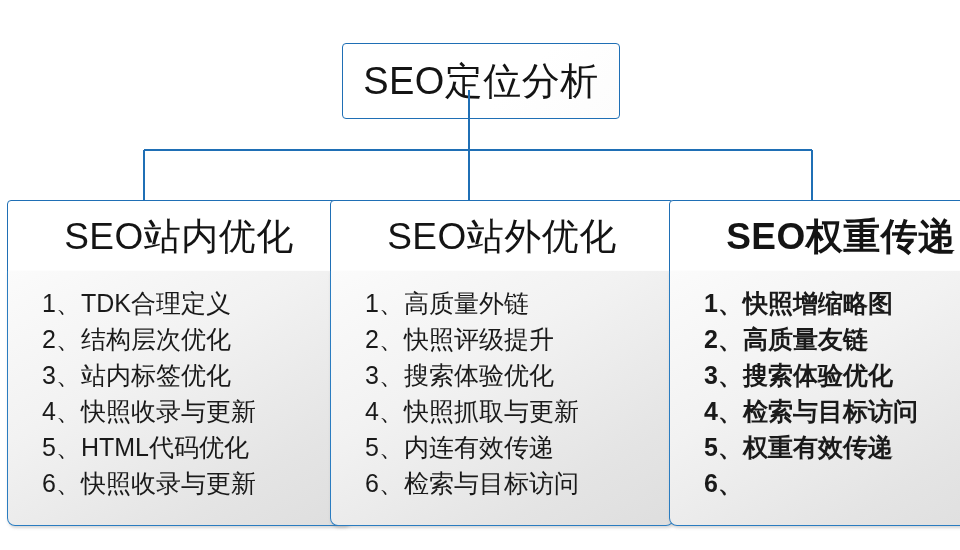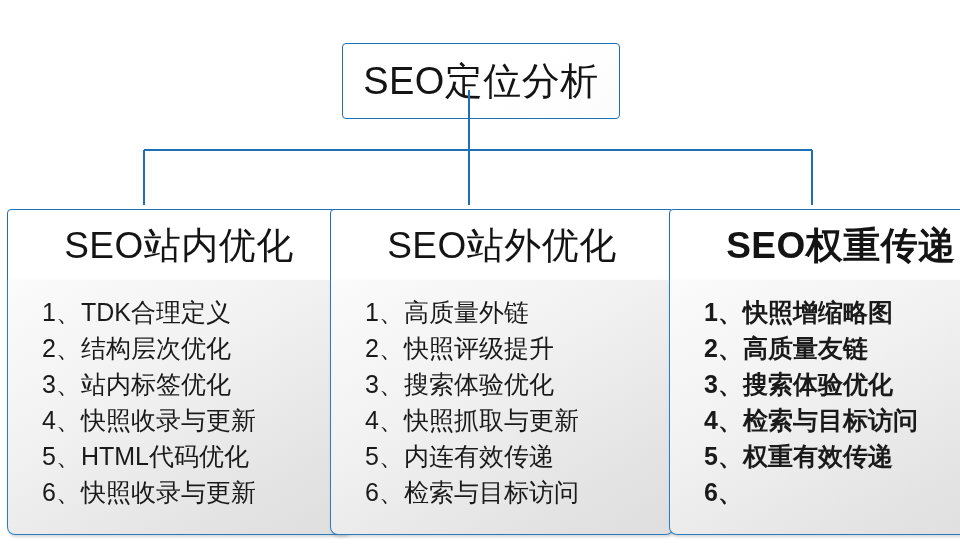--- a/index.html
+++ b/index.html
@@ -46,21 +46,21 @@
     left: 0;
     top: 0;
     width: 960px;
     height: 550px;
     pointer-events: none;
   }
 
   
   .column {
     position: absolute;
-    top: 209px;
+    top: 200px;
     width: 344px;
   }
   .column.col-0 { left: 7px; }
   .column.col-1 { left: 330px; }
   .column.col-2 { left: 669px; font-weight: bold; }
 
   .col-header {
     box-sizing: border-box;
     width: 100%;
     height: 72px;

